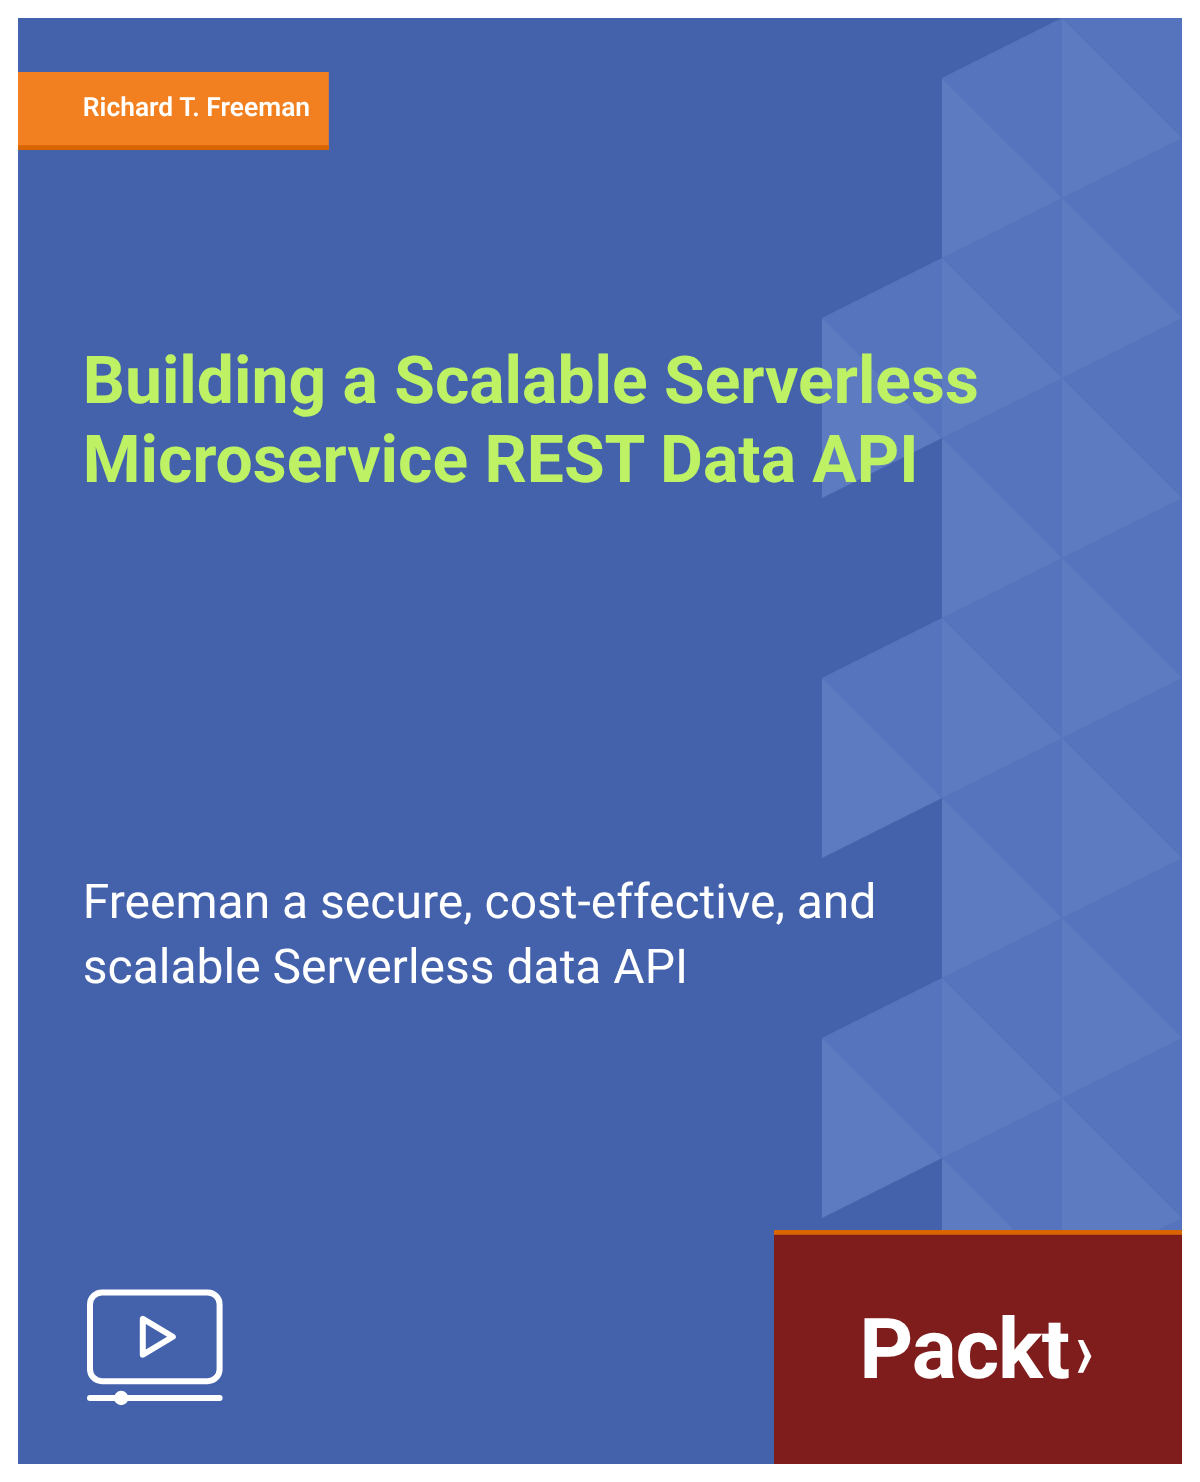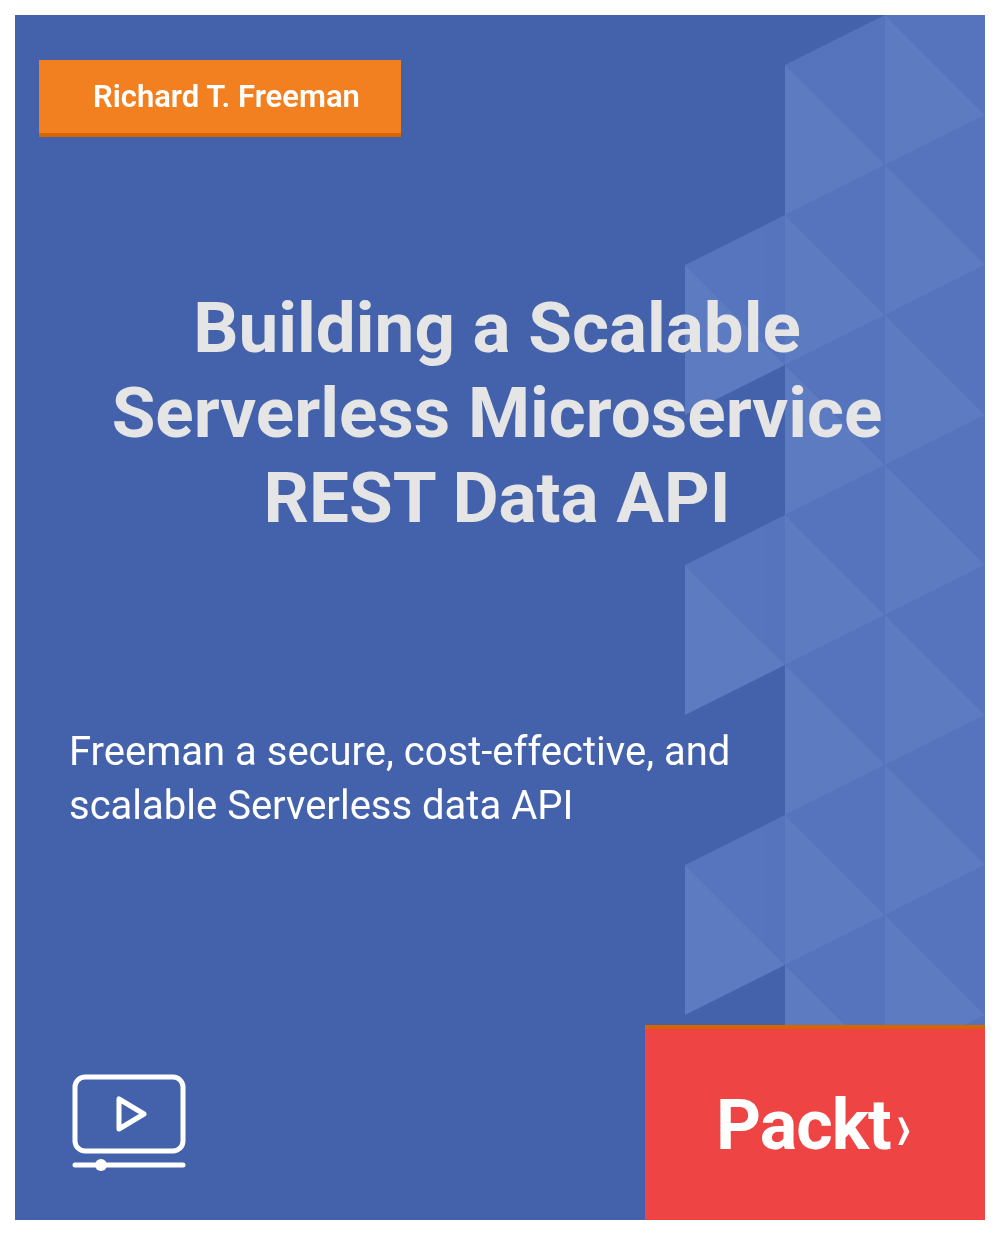--- a/index.html
+++ b/index.html
@@ -25,36 +25,34 @@
     width: 400px;
     height: 100%;
     pointer-events: none;
   }
   .author-badge {
     position: absolute;
     top: 45px;
     left: 0;
     background: #f38020;
     color: #ffffff;
-    padding: 18px 41px 18px 54px;
-    font-size: 31px;
+    padding: 18px 16px 18px 54px;
+    font-size: 22px;
     font-weight: 600;
     border-bottom: 4px solid #d86500;
-    margin-left: 24px;
   }
   .title {
     position: absolute;
     top: 270px;
     left: 54px;
     right: 60px;
-    color: #e5e5e5;
-    font-size: 71px;
+    color: #bef264;
+    font-size: 55px;
     font-weight: 700;
     line-height: 1.2;
-    text-align: center;
   }
   .subtitle {
     position: absolute;
     top: 710px;
     left: 54px;
     right: 140px;
     color: #ffffff;
     font-size: 40px;
     font-weight: 400;
     line-height: 1.35;
@@ -64,21 +62,21 @@
     bottom: 45px;
     left: 54px;
     color: #ffffff;
   }
   .packt-badge {
     position: absolute;
     bottom: 0;
     right: 0;
     width: 340px;
     height: 195px;
-    background: #ef4444;
+    background: #7f1d1d;
     border-top: 4px solid #d86500;
     display: flex;
     align-items: center;
     justify-content: center;
   }
   .packt-logo {
     display: flex;
     align-items: baseline;
     color: #ffffff;
   }

